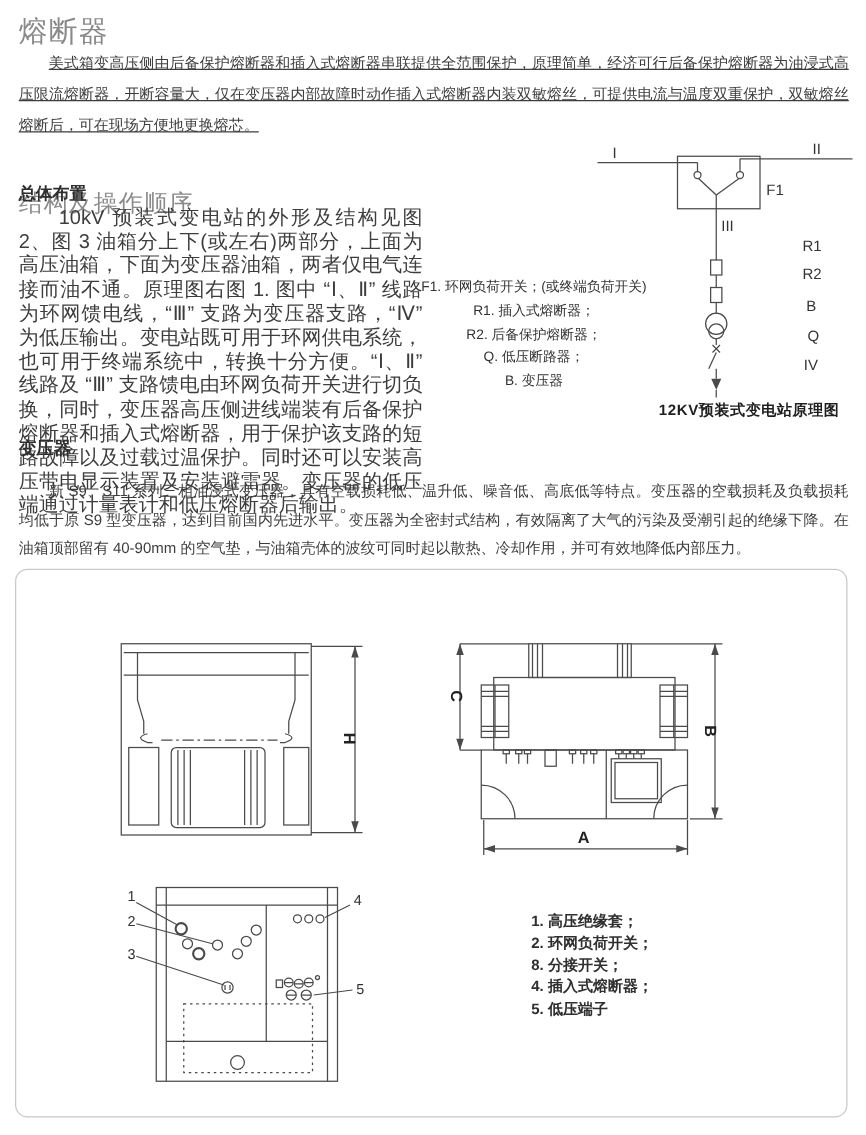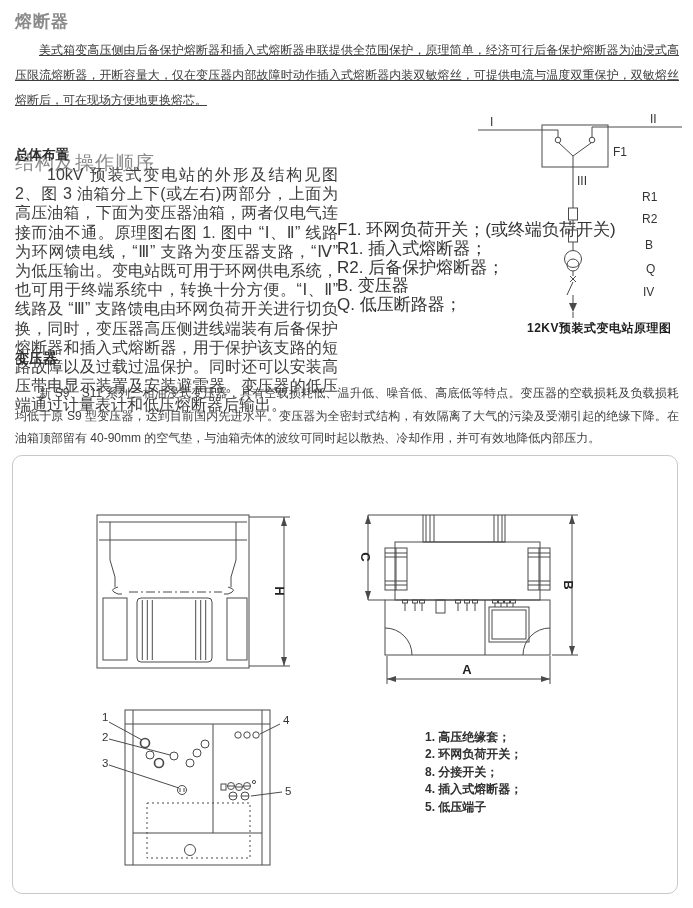--- a/index.html
+++ b/index.html
@@ -2,27 +2,27 @@
 <html><head>
 <meta charset="utf-8">
 <style>
   html,body{margin:0;padding:0;}
   body{
     width:693px;height:908px;background:#ffffff;position:relative;
     font-family:"Liberation Sans","DejaVu Sans",sans-serif;
     color:#3a3a3a;overflow:hidden;
   }
   .abs{position:absolute;}
-  .h1{font-size:17px;font-weight:700;color:#8a8a8a;letter-spacing:1px;}
+  .h1{font-size:23px;font-weight:400;color:#8a8a8a;letter-spacing:1px;}
   .h2{font-size:19px;font-weight:500;color:#8a8a8a;letter-spacing:1px;margin-top:44px;}
   .h3{font-size:13.5px;font-weight:bold;color:#2e2e2e;}
   .para{font-size:12px;line-height:25px;text-align:justify;text-indent:2em;color:#3d3d3d;}
   .para2{font-size:16px;line-height:19.2px;text-align:justify;text-indent:2em;color:#3d3d3d;}
   .para3{font-size:12px;line-height:22.5px;text-align:justify;text-indent:2em;color:#3d3d3d;}
-  .legend{font-size:17px;line-height:18.8px;color:#333;}
+  .legend{font-size:11px;line-height:18.8px;color:#333;text-align:center;}
   .legend div{white-space:nowrap;}
   .caption{font-size:12px;font-weight:bold;color:#1f1f1f;letter-spacing:0.5px;}
   .parts{font-size:12px;line-height:17.4px;color:#2f2f2f;font-weight:700;}
   .drawbox{
     border:1px solid #c9c9c9;border-radius:10px;background:#fff;
   }
   svg{display:block;}
   svg text{font-family:"Liberation Sans","DejaVu Sans",sans-serif;}
   .dline{stroke:#4a4a4a;stroke-width:1;fill:none;}
   .dline2{stroke:#4a4a4a;stroke-width:1.7;fill:none;}
@@ -38,22 +38,22 @@
 <div class="abs para" style="left:15px;top:38px;width:664px;text-decoration:underline;">美式箱变高压侧由后备保护熔断器和插入式熔断器串联提供全范围保护，原理简单，经济可行后备保护熔断器为油浸式高压限流熔断器，开断容量大，仅在变压器内部故障时动作插入式熔断器内装双敏熔丝，可提供电流与温度双重保护，双敏熔丝熔断后，可在现场方便地更换熔芯。</div>
 
 <div class="abs h2" style="left:15px;top:106px;">结构及操作顺序</div>
 <div class="abs h3" style="left:15px;top:146px;">总体布置</div>
 <div class="abs para2" style="left:15px;top:165px;width:323px;">10kV 预装式变电站的外形及结构见图 2、图 3 油箱分上下(或左右)两部分，上面为高压油箱，下面为变压器油箱，两者仅电气连接而油不通。原理图右图 1. 图中 “Ⅰ、Ⅱ” 线路为环网馈电线，“Ⅲ” 支路为变压器支路，“Ⅳ” 为低压输出。变电站既可用于环网供电系统，也可用于终端系统中，转换十分方便。“Ⅰ、Ⅱ” 线路及 “Ⅲ” 支路馈电由环网负荷开关进行切负换，同时，变压器高压侧进线端装有后备保护熔断器和插入式熔断器，用于保护该支路的短路故障以及过载过温保护。同时还可以安装高压带电显示装置及安装避雷器。变压器的低压端通过计量表计和低压熔断器后输出。</div>
 
 <div class="abs legend" style="left:337px;top:221px;">
   <div>F1. 环网负荷开关；(或终端负荷开关)</div>
   <div>R1. 插入式熔断器；</div>
   <div>R2. 后备保护熔断器；</div>
+  <div>Q. 低压断路器；</div>
   <div>B. 变压器</div>
-  <div>Q. 低压断路器；</div>
 </div>
 
 <svg class="abs" style="left:470px;top:112px;" width="223" height="212" viewBox="0 0 223 212">
 
   <line class="dline" x1="8" y1="18" x2="88" y2="18"></line>
   <line class="dline" x1="212" y1="15" x2="122" y2="15"></line>
 
   <rect class="dline" x="72" y="13" width="66" height="42"></rect>
   <line class="dline" x1="88" y1="18" x2="88" y2="25"></line>
   <line class="dline" x1="122" y1="15" x2="122" y2="25"></line>

